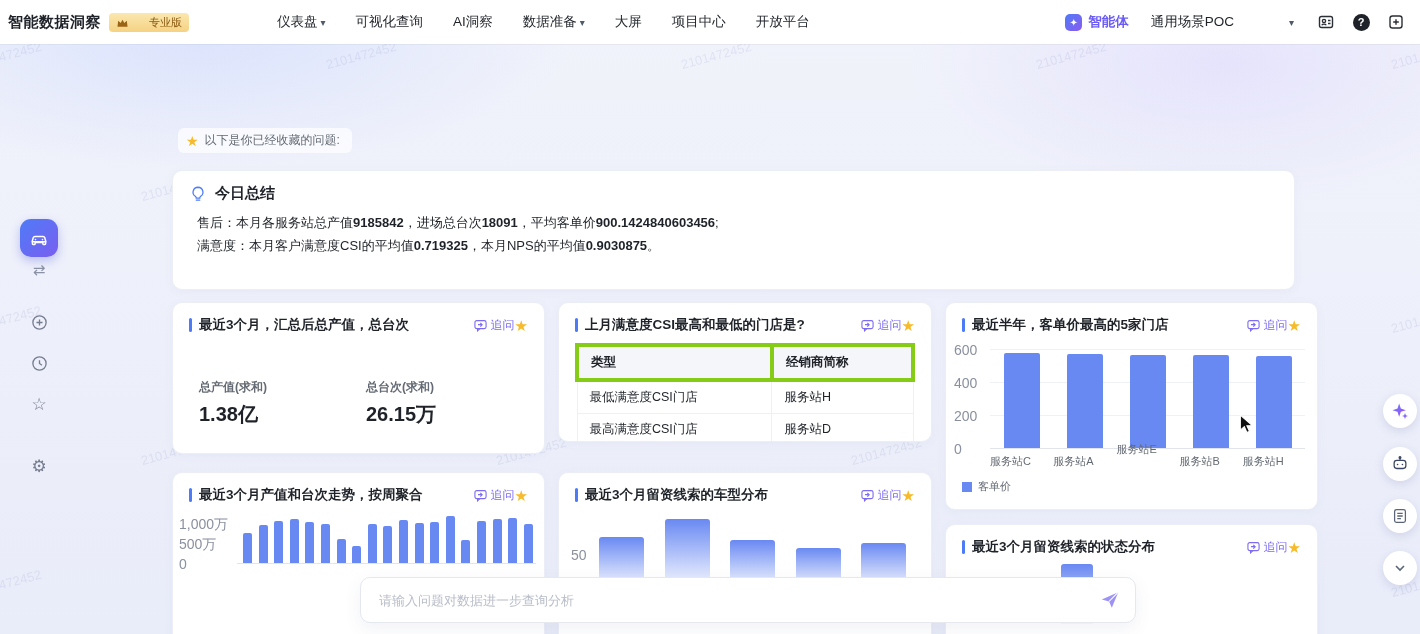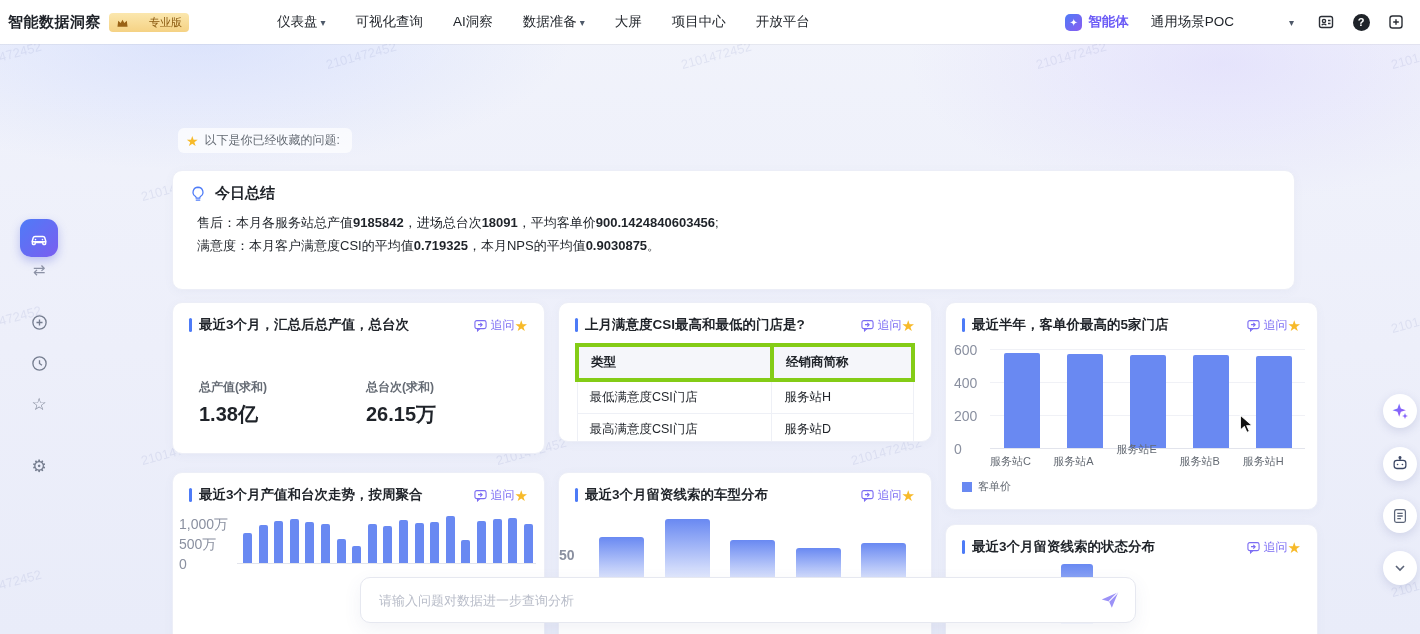--- a/index.html
+++ b/index.html
@@ -401,21 +401,21 @@
                 <path d="M4.3 6.1h4.2M6.8 4.1l2 2-2 2"></path>
                 <path d="M3.8 10.4v2.4l2.6-2.4"></path>
               </svg>
             <span>追问</span>
           </span>
           <span class="fav-star">★</span>
         </div>
       </div>
     </div>
     <div class="chart-host">
-        <div class="ytick" style="left: 0px; top: 74px; width: 26px; font-weight: bold;">50</div>
+        <div class="ytick" style="left: 12px; top: 74px; width: 26px;">50</div>
         <div class="bar fade" style="left: 40px; top: 64px; width: 45px; height: 51px;"></div>
         <div class="bar fade" style="left: 105.5px; top: 46.32px; width: 45px; height: 68.68px;"></div>
         <div class="bar fade" style="left: 171px; top: 67.4px; width: 45px; height: 47.6px;"></div>
         <div class="bar fade" style="left: 236.5px; top: 74.88px; width: 45px; height: 40.12px;"></div>
         <div class="bar fade" style="left: 302px; top: 70.12px; width: 45px; height: 44.88px;"></div>
       </div>
   </section>
 
   <section class="card" style="left:945px; top:524px; width:373px; height:200px;">
     <div class="card-pad">

